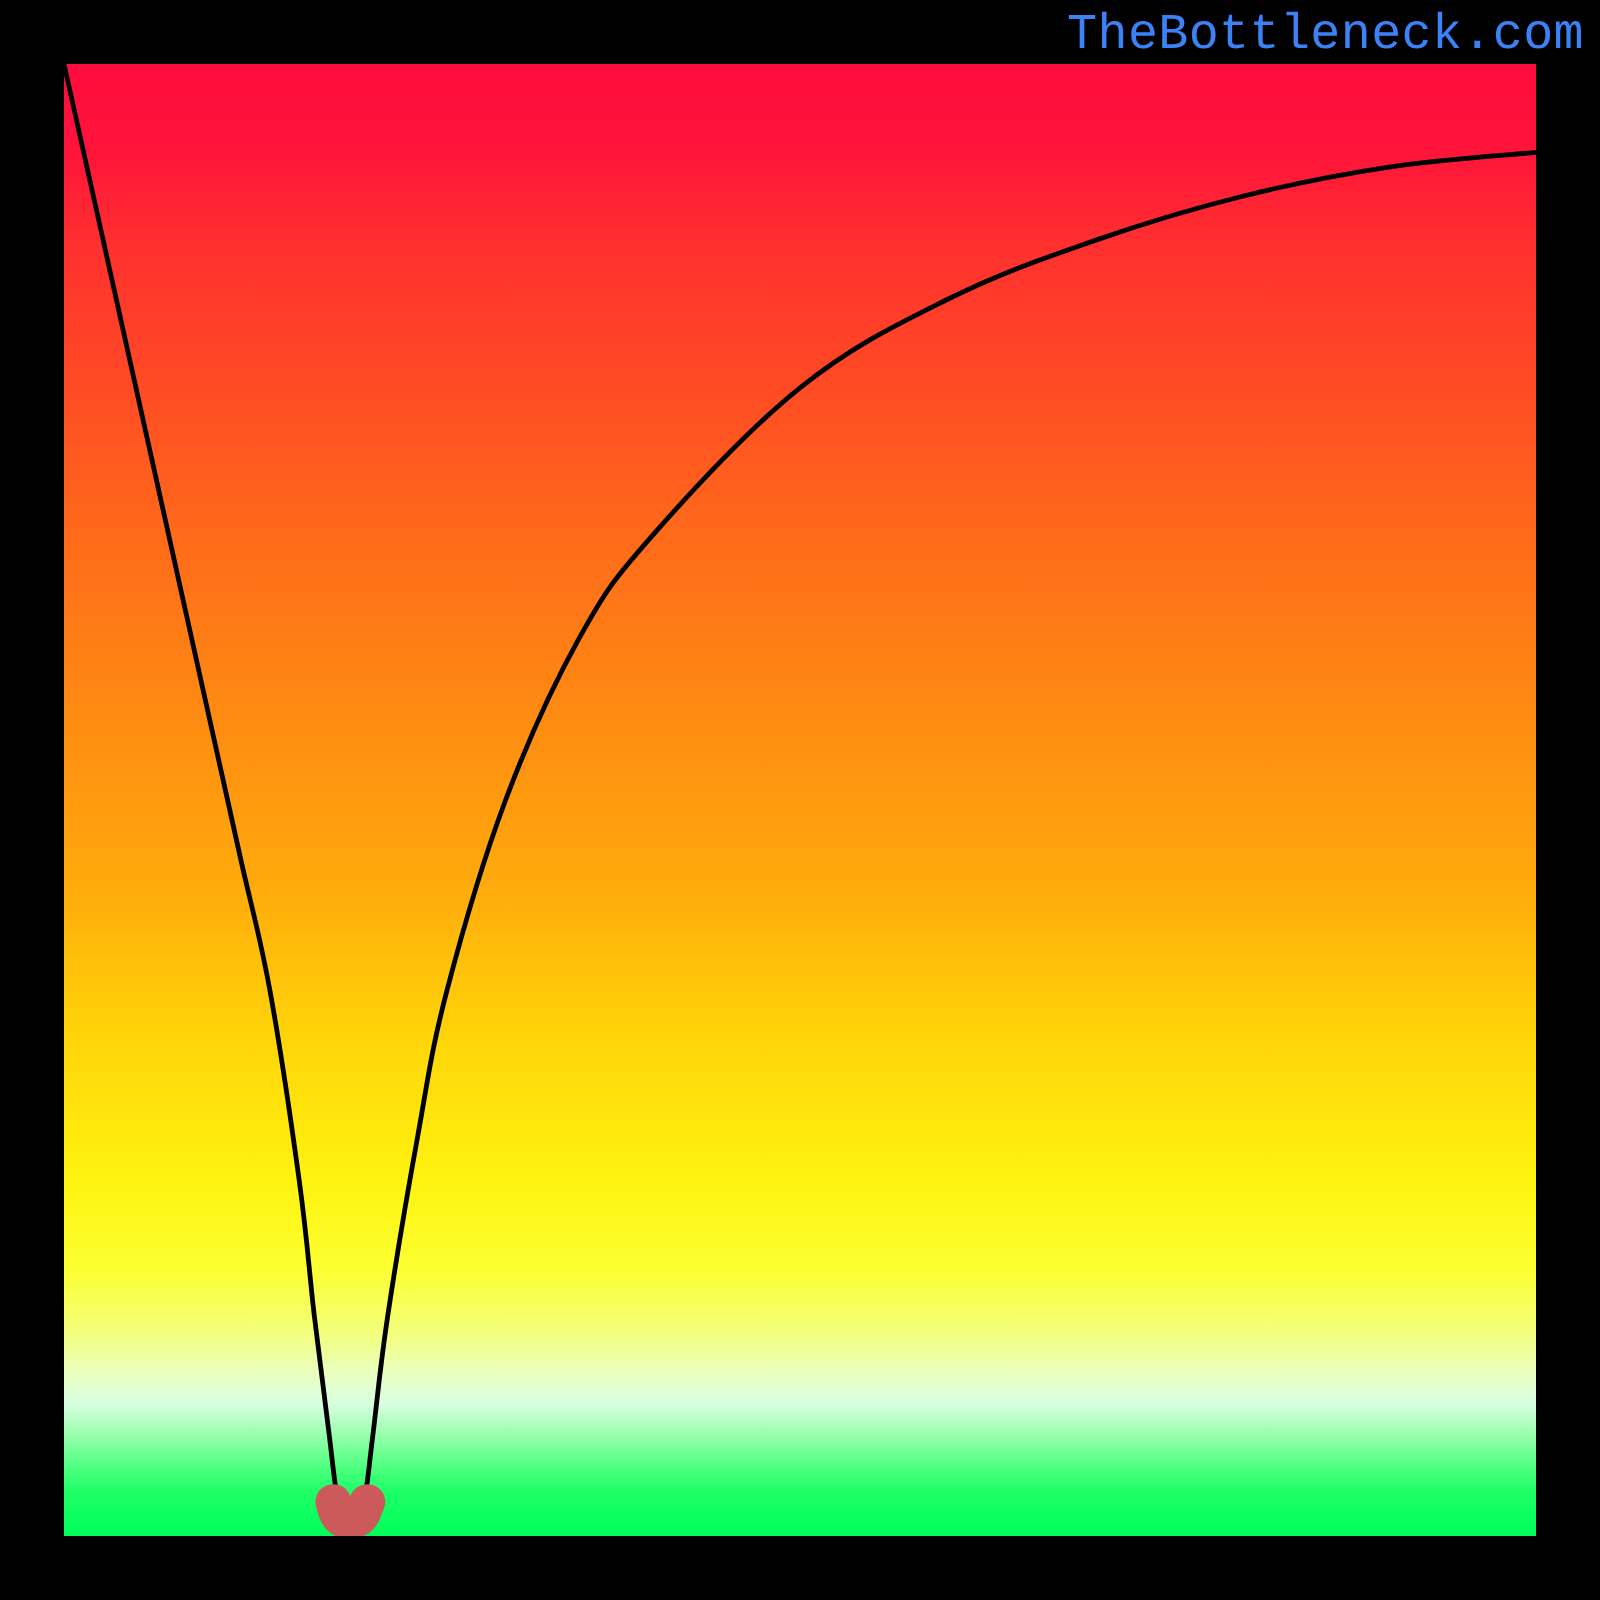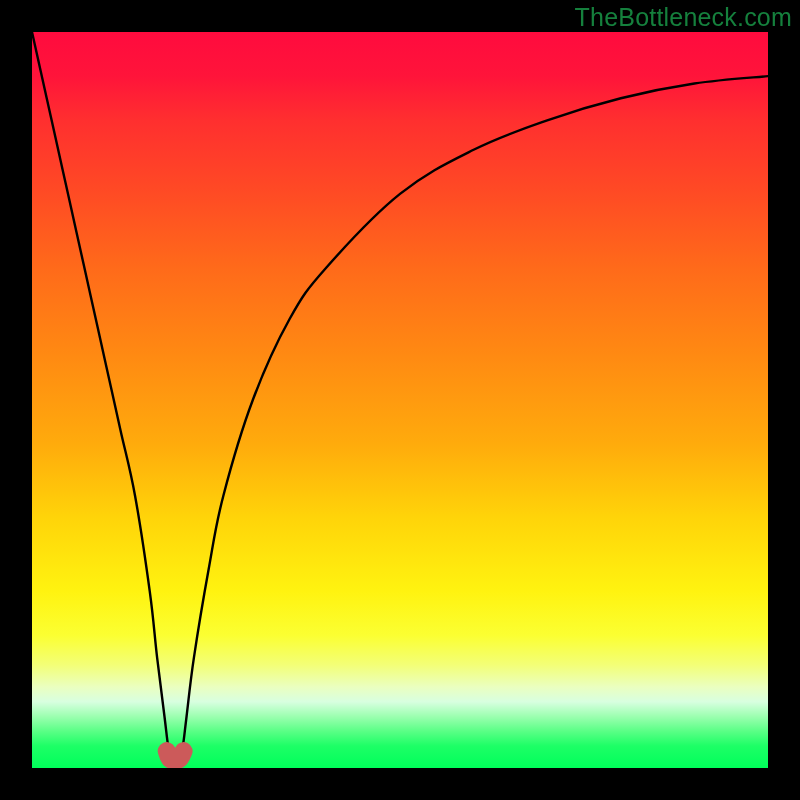--- a/index.html
+++ b/index.html
@@ -46,23 +46,24 @@
       #00ff5a 100%
     );
     overflow: hidden;
   }
   .watermark {
     position: absolute;
     top: 3px;
     right: 8px;
     font-size: 25px;
     font-weight: 400;
-    color: #15803d;
+    color: #3b82f6;
     letter-spacing: 0.2px;
     user-select: none;
+    font-family: Liberation Mono, monospace;
   }
   svg.curve {
     position: absolute;
     left: 0;
     top: 0;
     width: 736px;
     height: 736px;
     overflow: visible;
   }
 </style>

